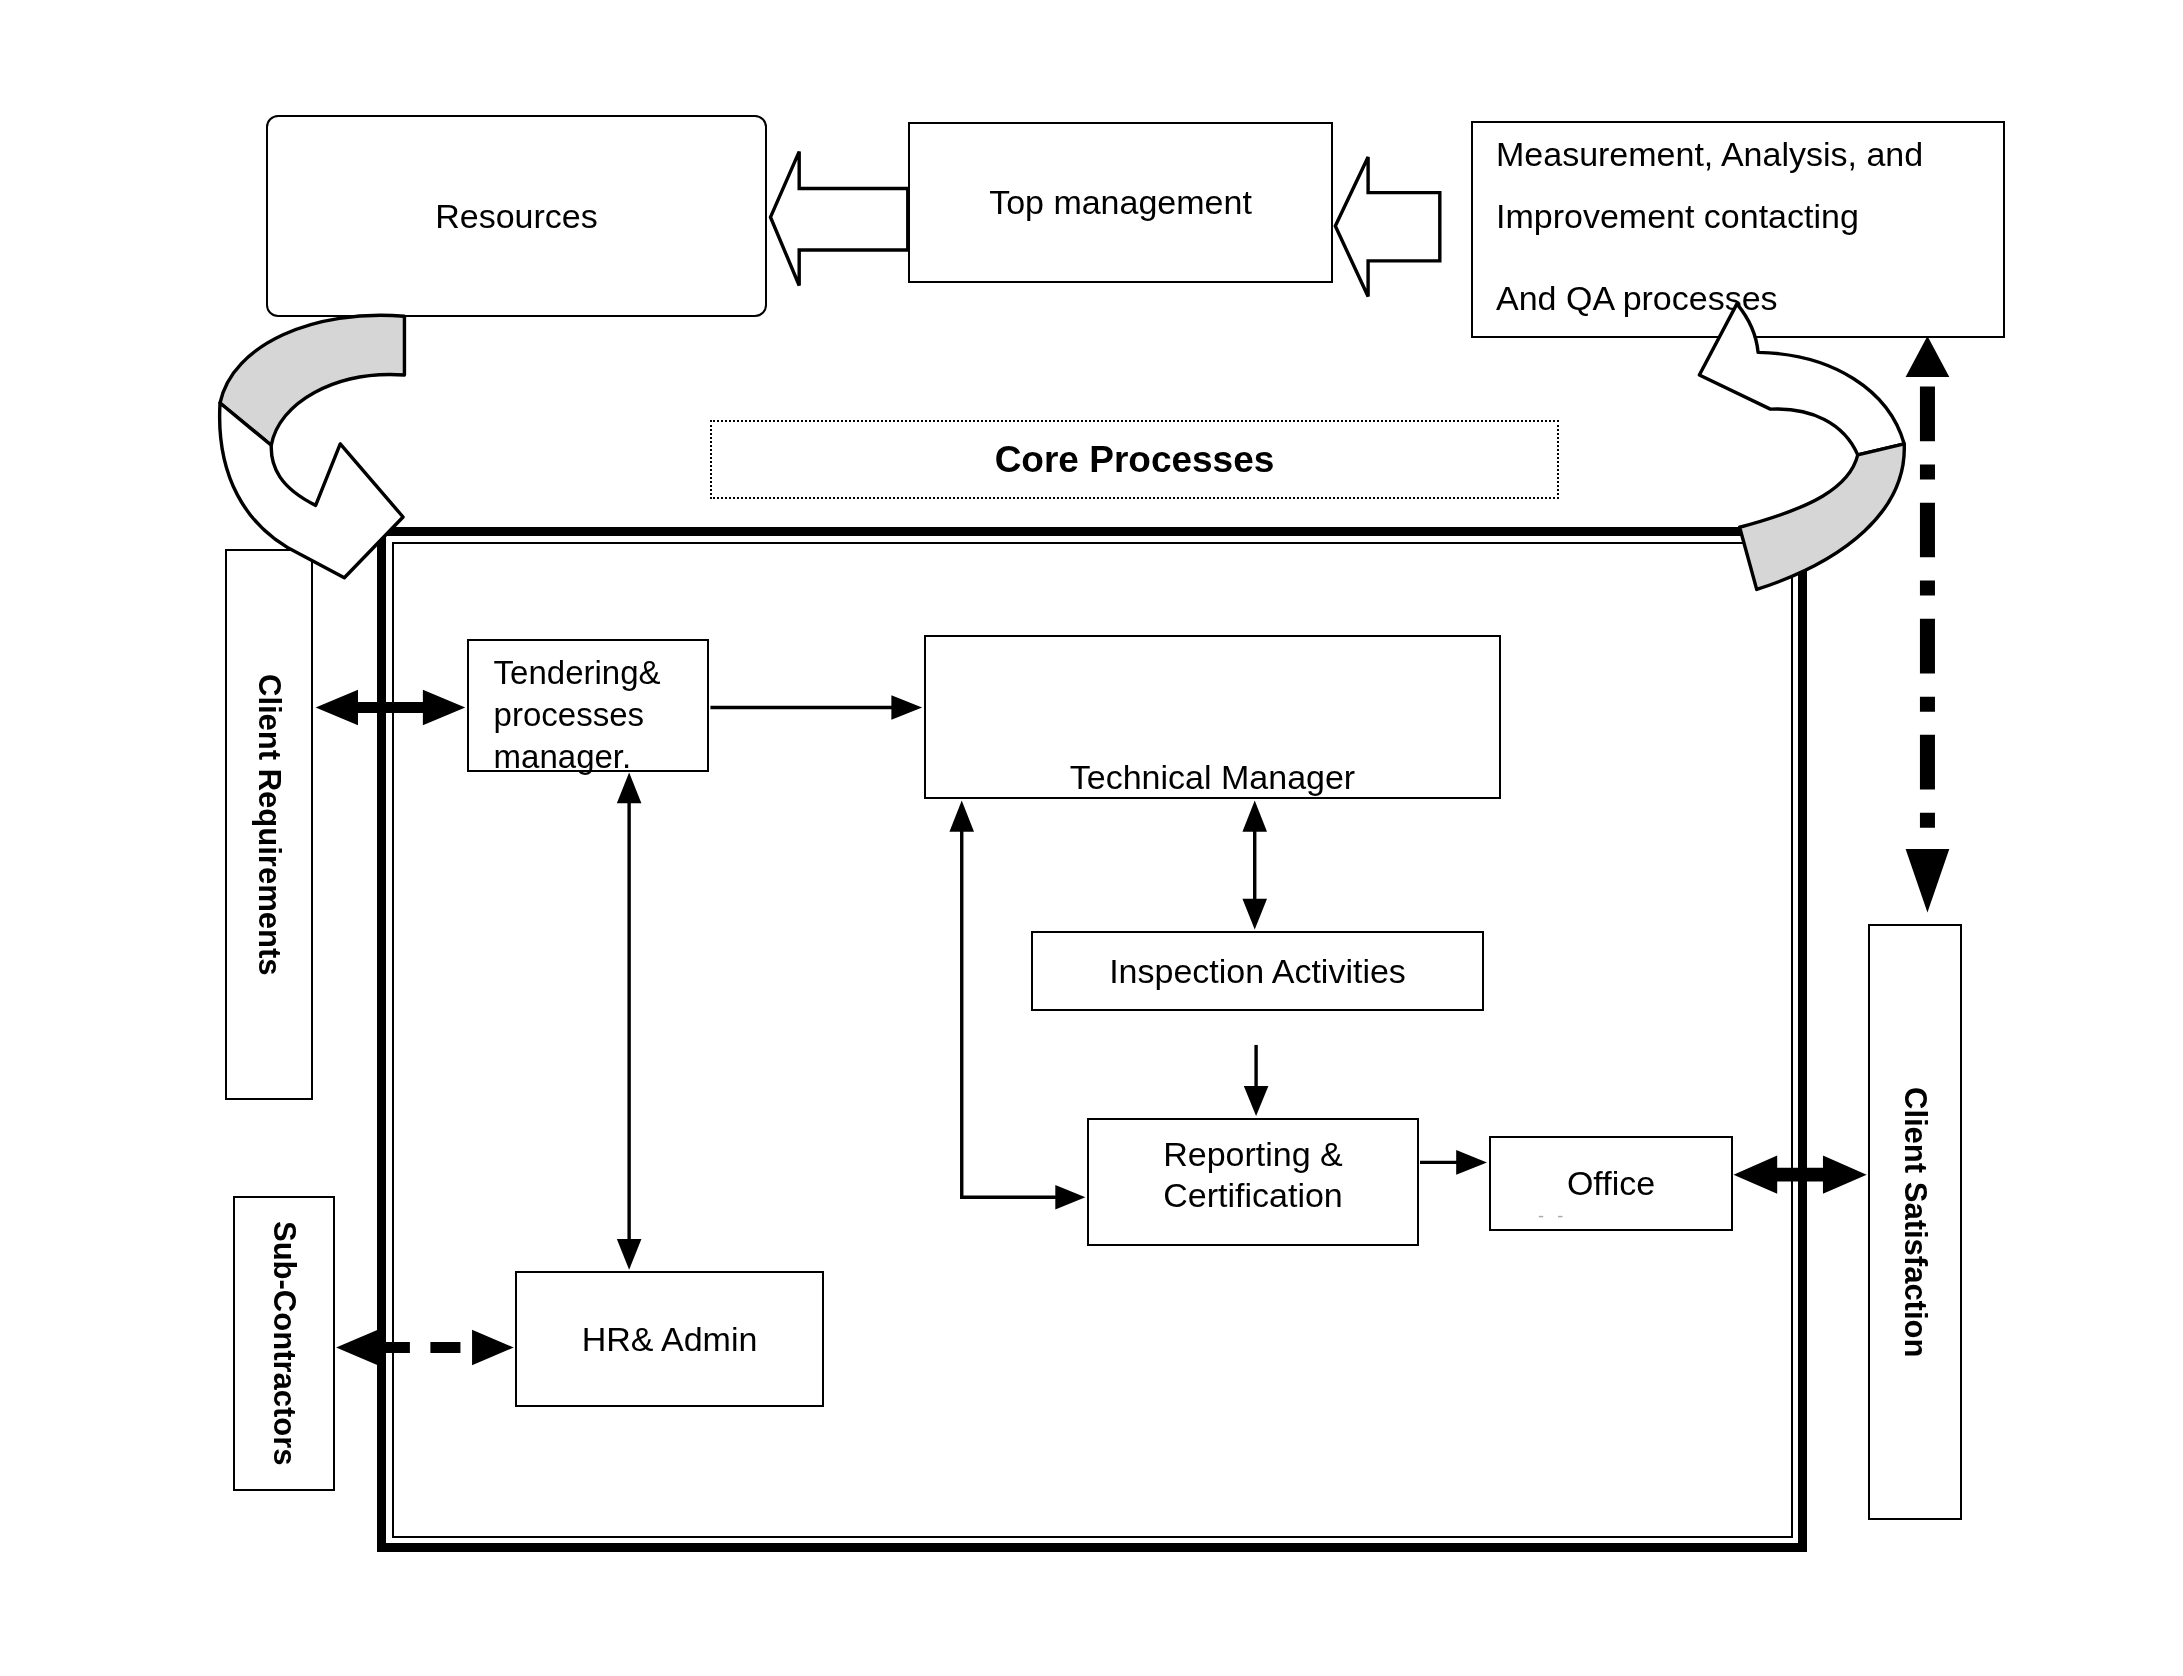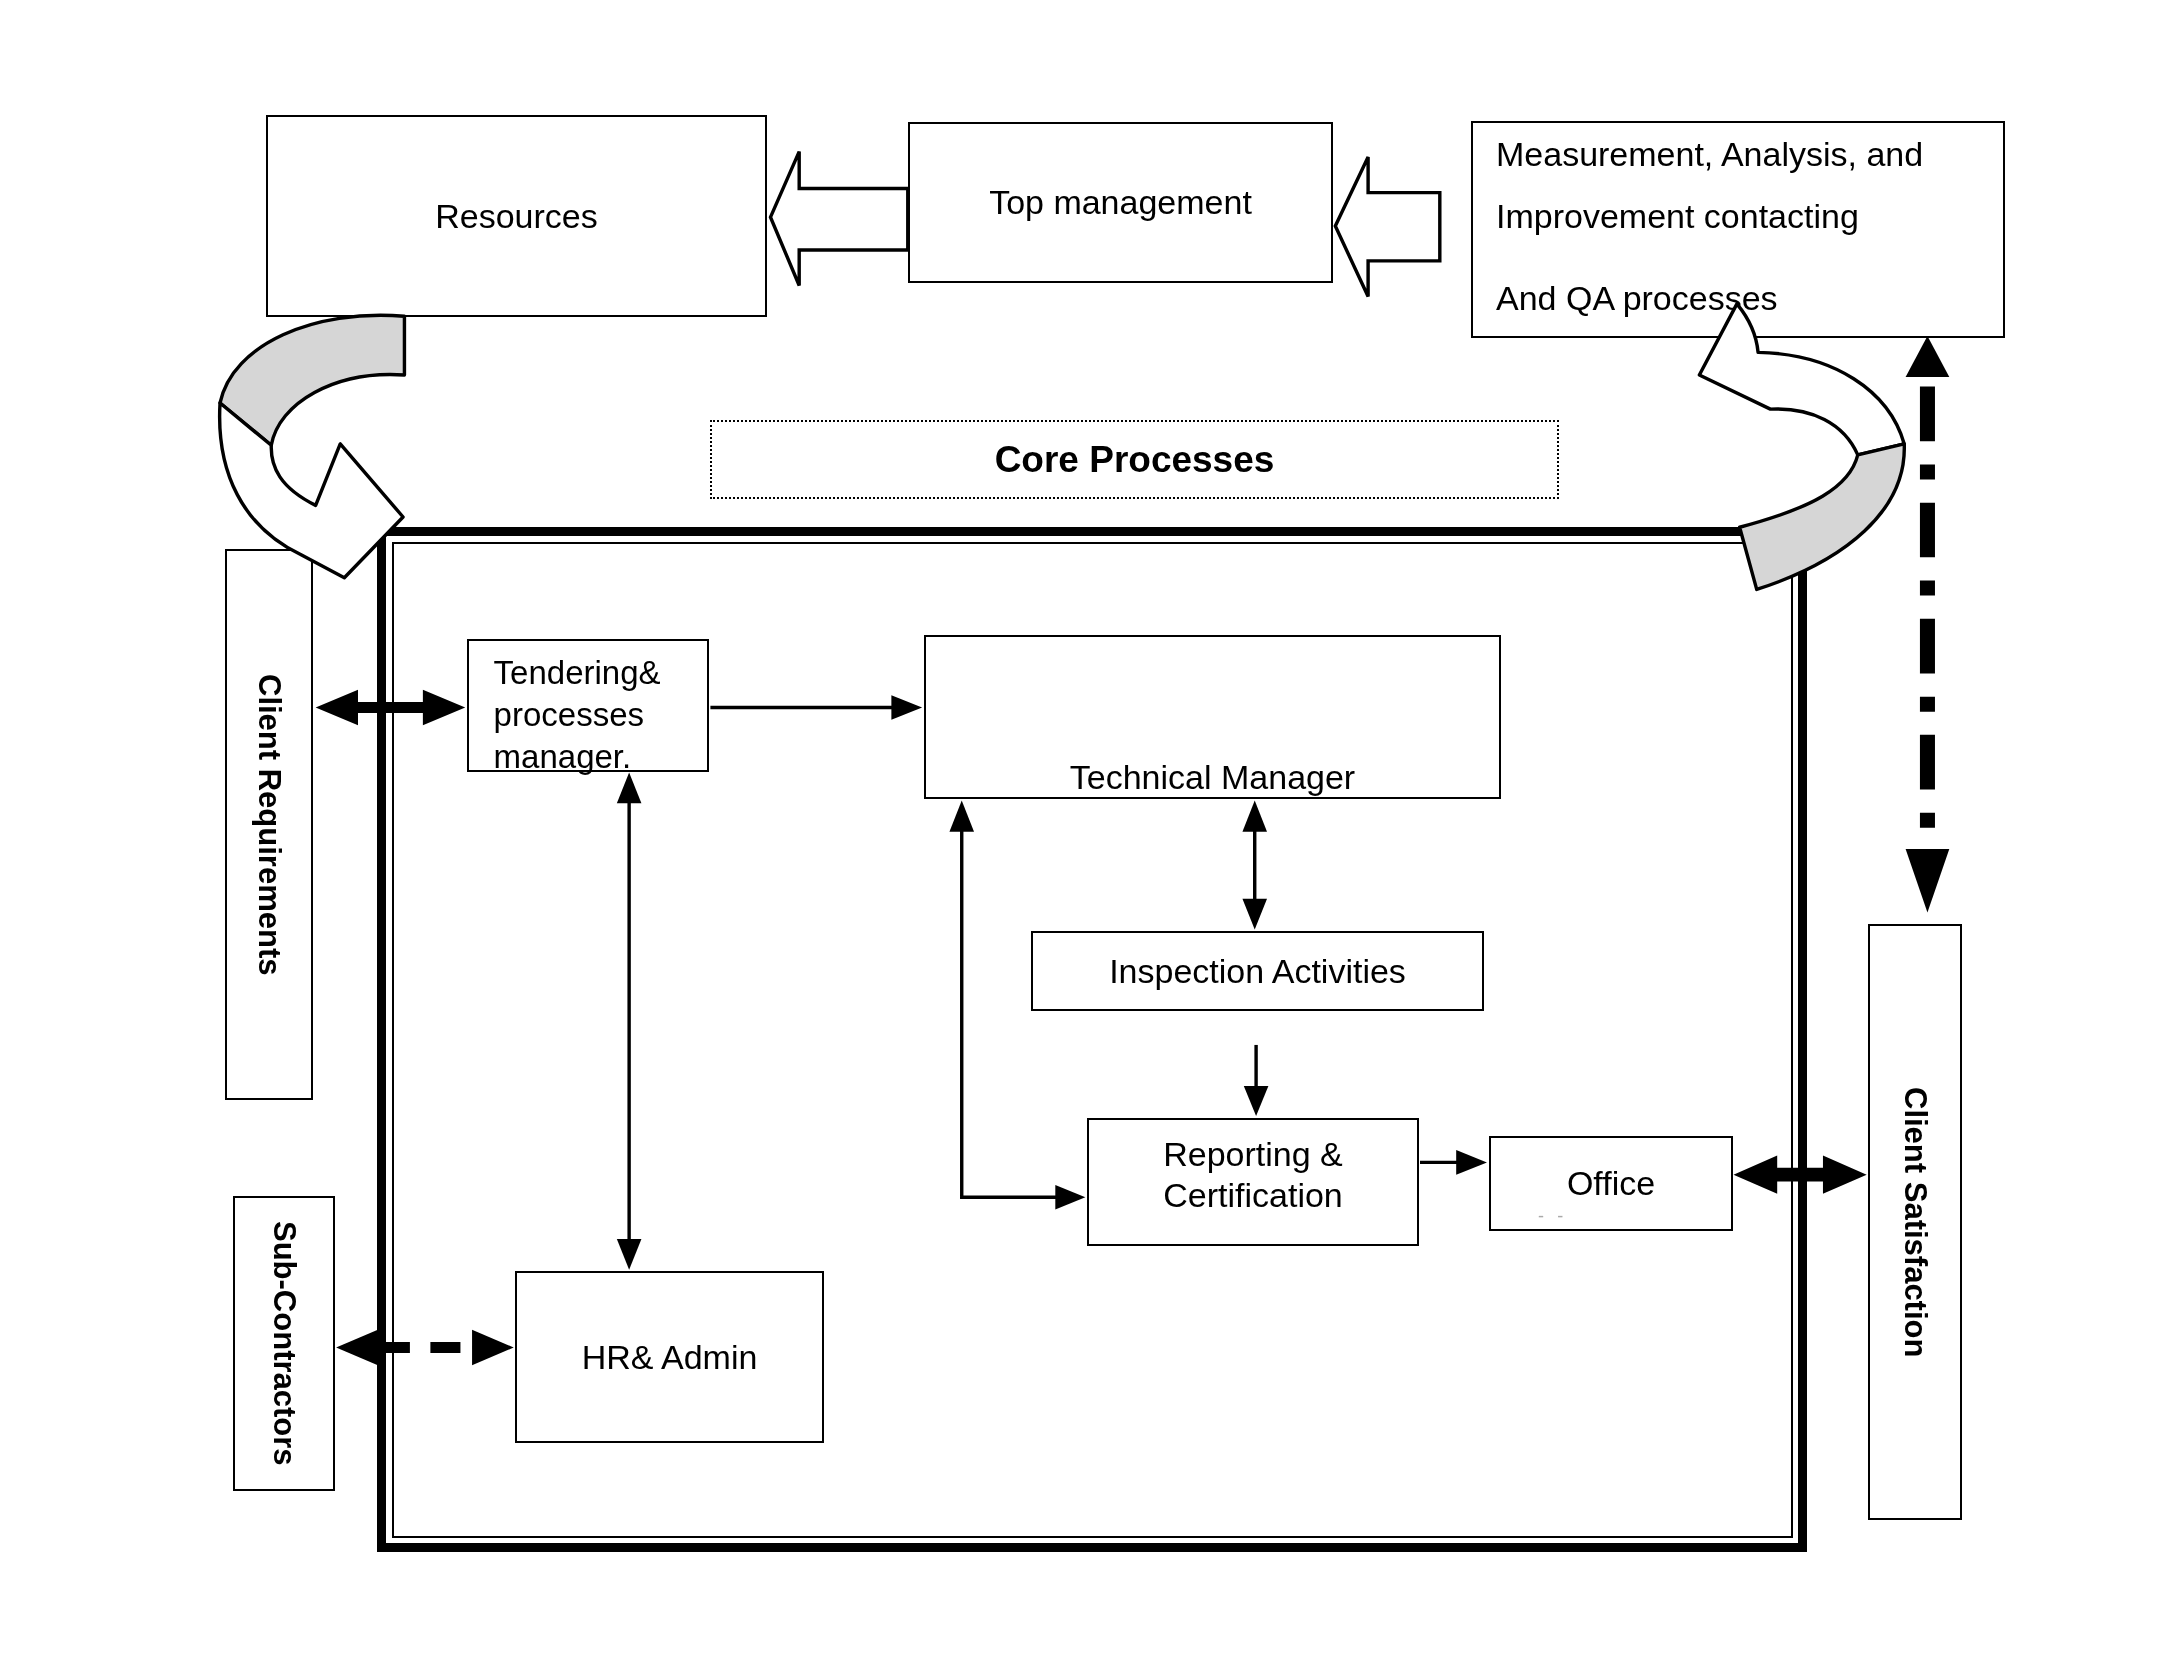--- a/index.html
+++ b/index.html
@@ -14,21 +14,21 @@
   .box{
     position:absolute;
     background:#fff;
     border:2.7px solid #000;
     box-sizing:border-box;
     display:flex;align-items:center;justify-content:center;
     font-size:34px;
     text-align:center;
   }
   
-  .resources{left:266px;top:115px;width:501px;height:202px;}
+  .resources{left:266px;top:115px;width:501px;height:202px;border-radius:12px;}
   .top-management{left:908px;top:122px;width:425px;height:161px;}
   .measurement{left:1440px;top:121px;width:534px;height:217px;
     display:block;text-align:left;padding:11px 6.8px 0 23px;margin-left:31px;}
   .measurement .mline{line-height:41px;white-space:nowrap;}
   .measurement .mline.l2{margin-top:20.5px;}
   .measurement .mline.l3{margin-top:41px;}
   
   .core-processes{left:710px;top:420px;width:849px;height:79px;
     border:2px dotted #000;font-weight:bold;font-size:37px;}
   
@@ -52,21 +52,21 @@
     display:block;text-align:left;padding:11px 0 0 24.6px;font-size:33px;}
   .tendering .tline{line-height:42px;white-space:nowrap;}
   .technical-manager{left:924px;top:635px;width:577px;height:164px;align-items:flex-end;}
   .inspection{left:1031px;top:931px;width:453px;height:80px;}
   .reporting{left:1087px;top:1118px;width:332px;height:128px;
     display:block;text-align:center;padding-top:13.7px;font-size:34px;}
   .reporting .rline{line-height:41px;}
   .office{left:1489px;top:1136px;width:244px;height:95px;}
   .office-note{position:absolute;left:1538px;top:1206px;font-size:18px;color:#aaa;
     letter-spacing:4.1px;font-family:"Liberation Sans",sans-serif;}
-  .hr-admin{left:515px;top:1271px;width:309px;height:172px;}
+  .hr-admin{left:515px;top:1271px;width:309px;height:136px;}
   
   .overlay{position:absolute;left:0;top:0;width:2183px;height:1676px;pointer-events:none;}
 </style>
 </head>
 <body>
 
 <div class="canvas">
 
   <div class="box resources">
     <span>Resources</span>

